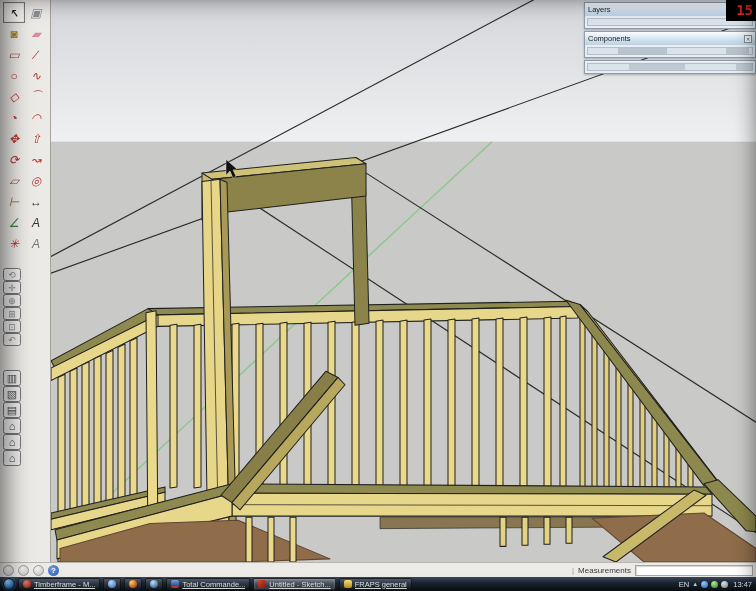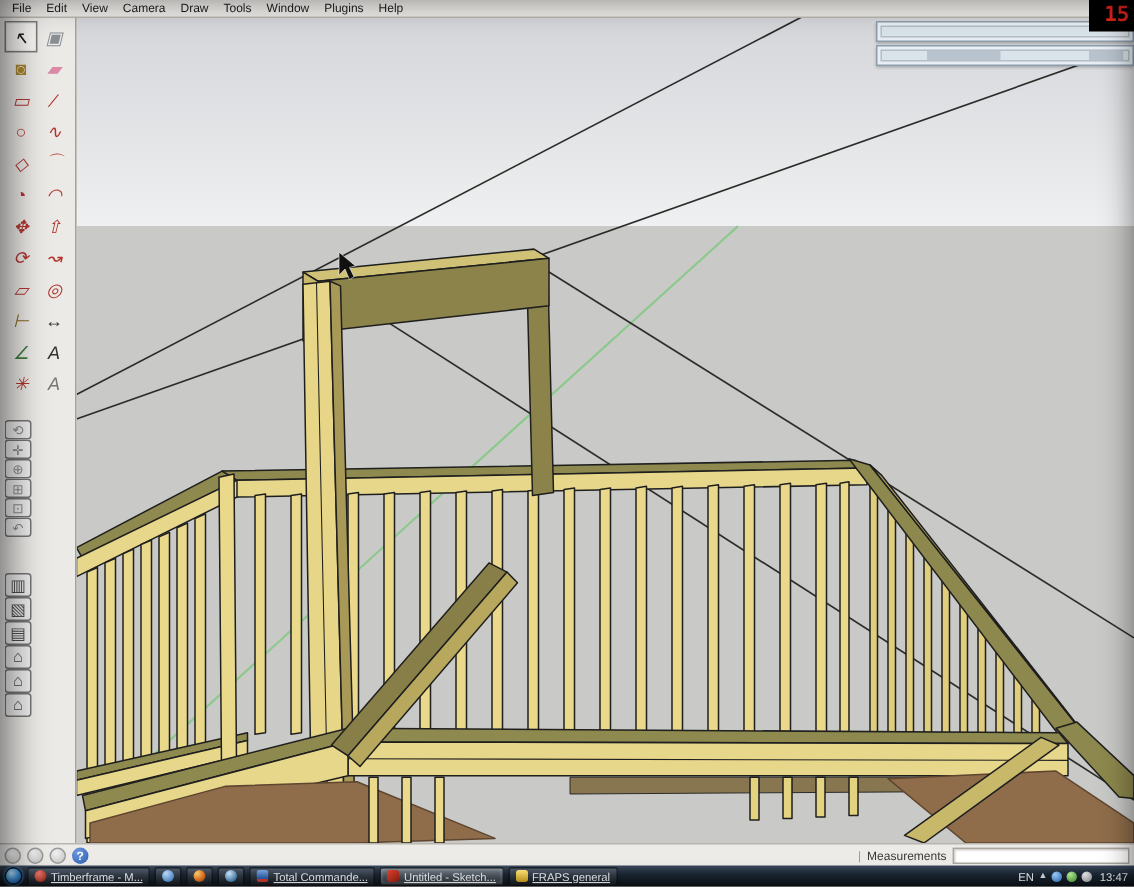--- a/index.html
+++ b/index.html
@@ -92,32 +92,20 @@
   .vignette { position:absolute; inset:0; pointer-events:none; z-index:80;
     box-shadow:inset 18px 8px 26px -12px rgba(0,0,0,.55), inset -14px -6px 22px -14px rgba(0,0,0,.5); }
 </style>
 </head>
 <body>
 
 <div class="app">
 
   <div class="fps-box">15</div>
 
-  <div class="menubar">
-
-  <span class="menu-item">File</span>
-      <span class="menu-item">Edit</span>
-      <span class="menu-item">View</span>
-      <span class="menu-item">Camera</span>
-      <span class="menu-item">Draw</span>
-      <span class="menu-item">Tools</span>
-      <span class="menu-item">Window</span>
-      <span class="menu-item">Plugins</span>
-      <span class="menu-item">Help</span>
-    </div>
 
   <div class="main">
 
     <div class="toolbar">
       <div class="tools-grid">
 
           <button class="tool active">
             <i style="color: rgb(26, 26, 26);">↖</i>
           </button>
 
@@ -356,22 +344,33 @@
           <polygon points="326,378 338,384 232,504 221,497" fill="#877f47"></polygon>
           <polygon points="338,384 345,391 240,511 232,504" fill="#b7a85e"></polygon>
           <polygon points="694,492 706,497 616,561 603,556" fill="#c8b86a"></polygon>
         </g>
 
         <polygon points="226,175 226,190 230,186 233,193 236,191 233,185 237,184" fill="#111" stroke="#f5f5f5" stroke-width="0.4"></polygon>
       </svg>
 
       <div class="panels">
 
-
           <div class="panel">
+            <div class="panel-header">
+              <span>Layers</span>
+              <span class="panel-close">✕</span>
+            </div>
+            <div class="panel-strip"></div>
+          </div>
+
+          <div class="panel">
+            <div class="panel-header">
+              <span>Components</span>
+              <span class="panel-close">✕</span>
+            </div>
             <div class="panel-strip"></div>
           </div>
 
           <div class="panel">
             <div class="panel-strip"></div>
           </div>
         </div>
     </div>
   </div>
 

